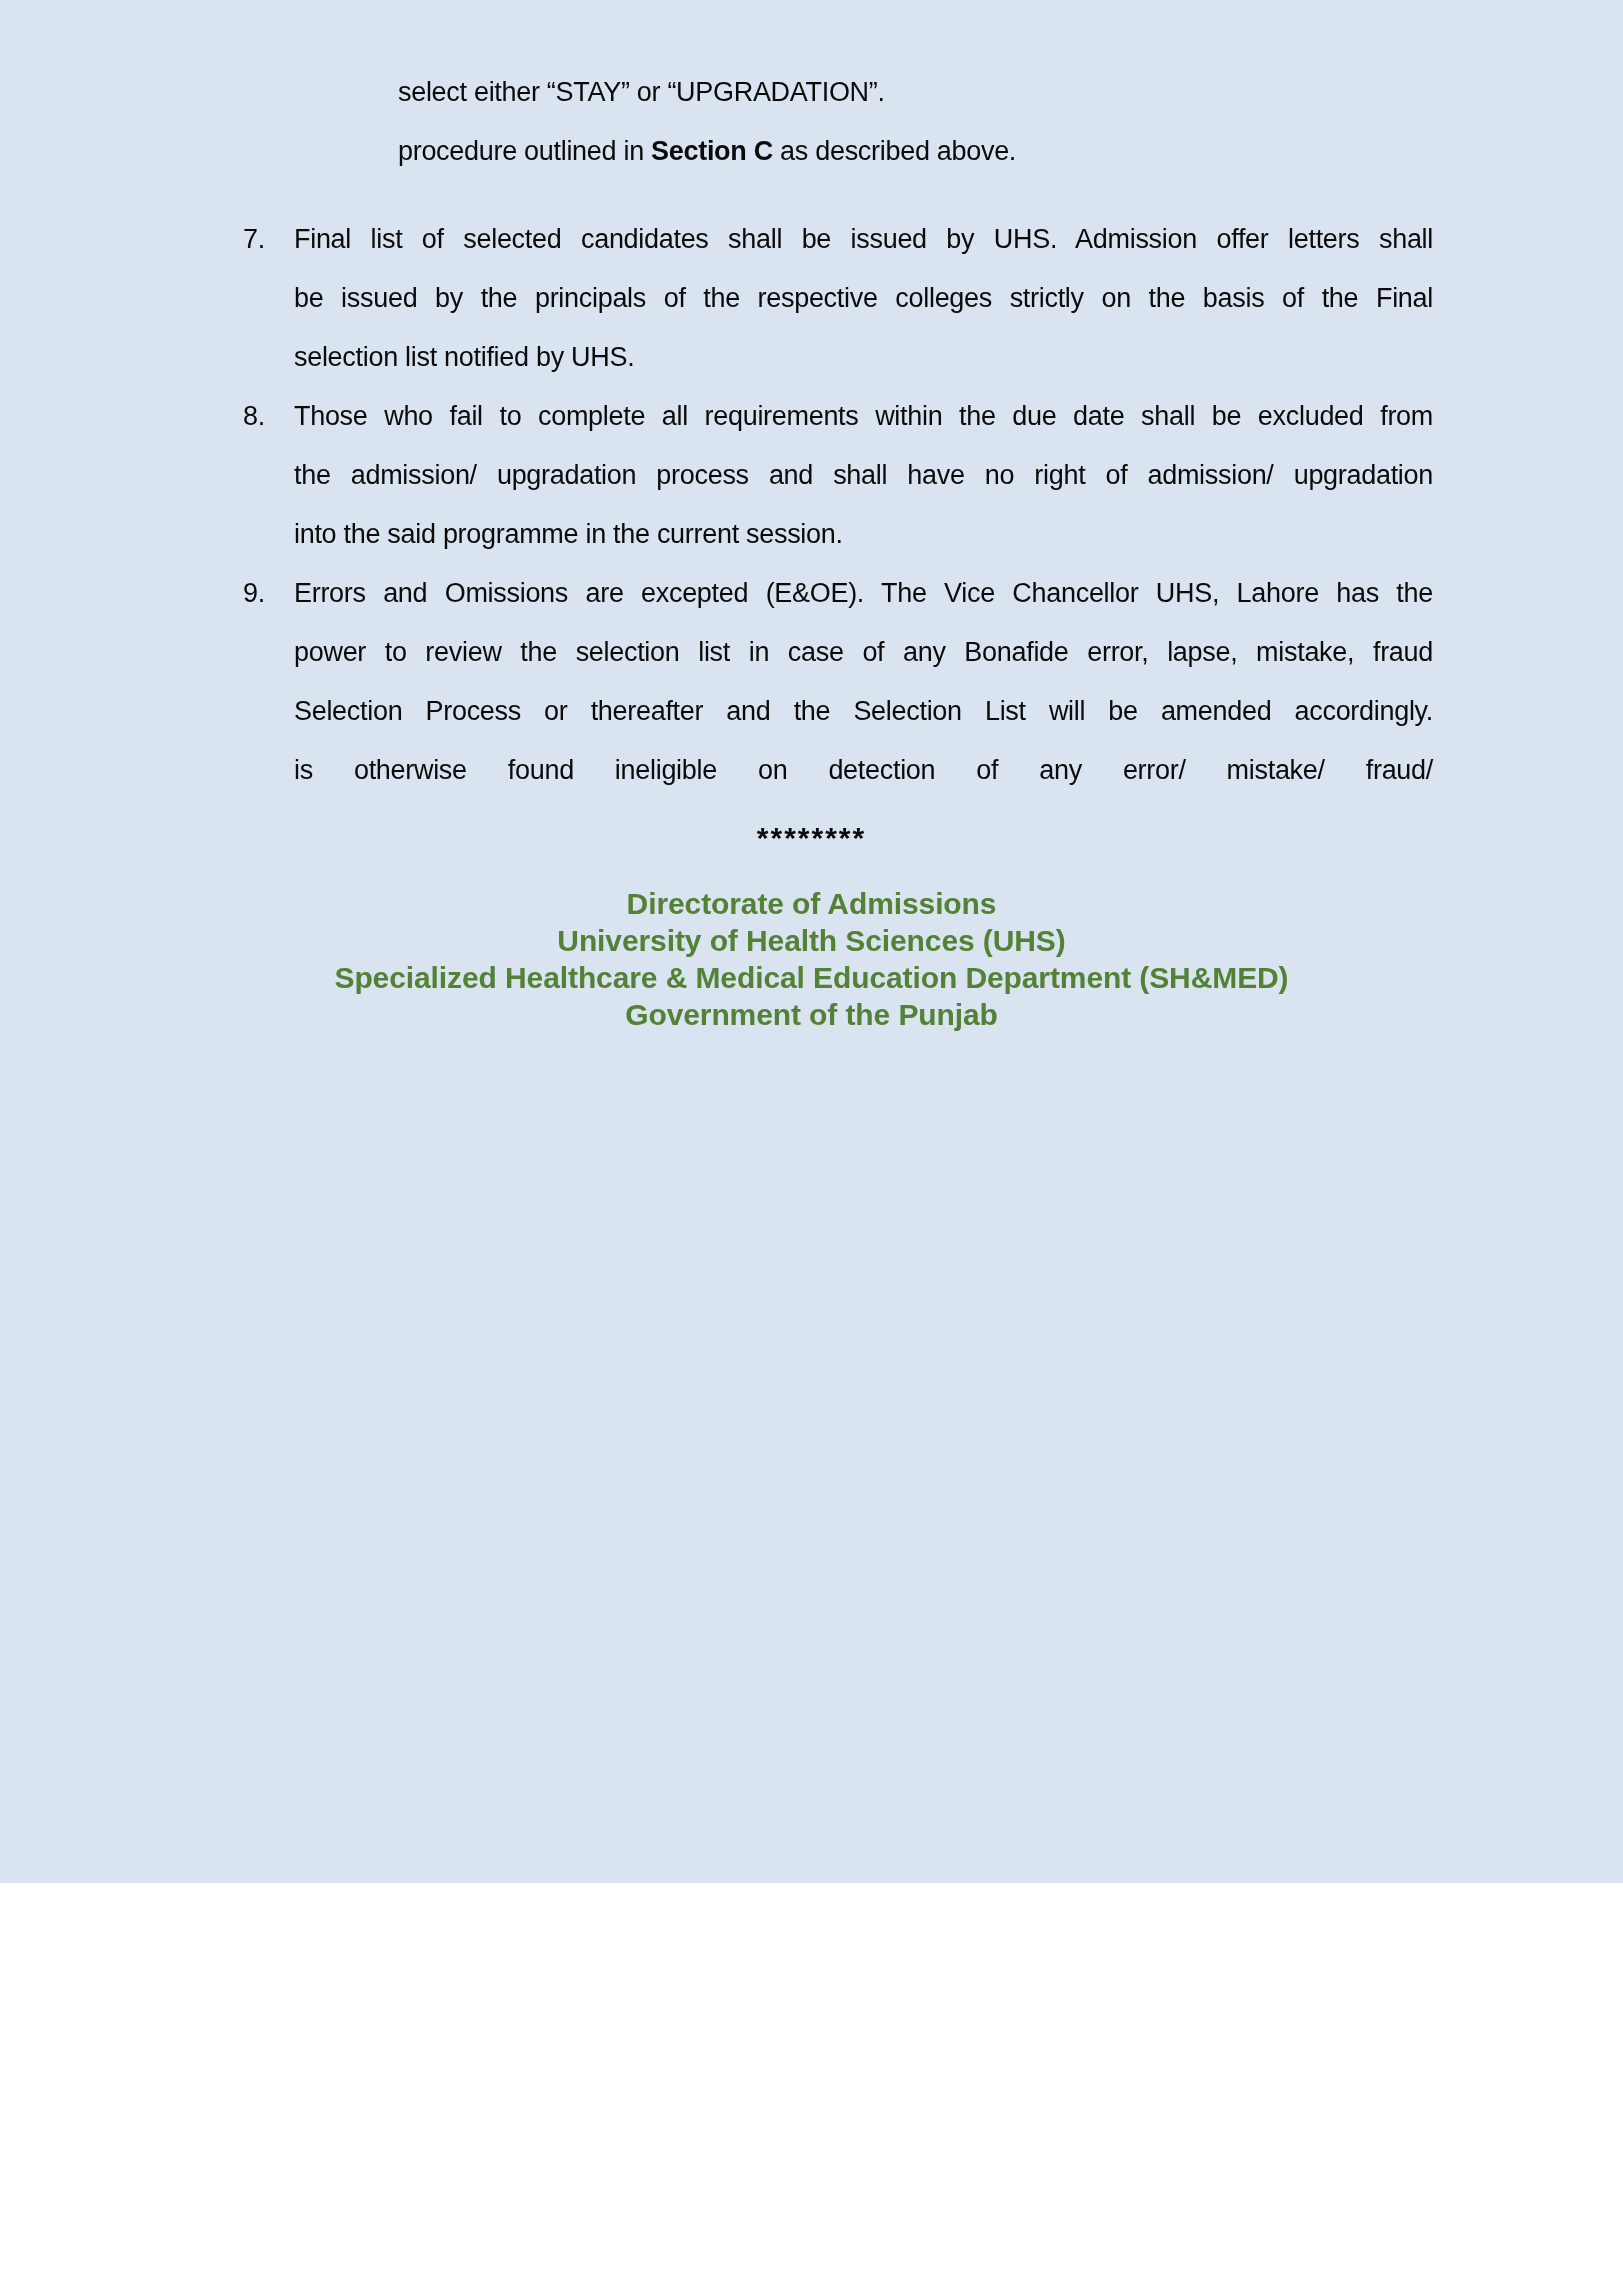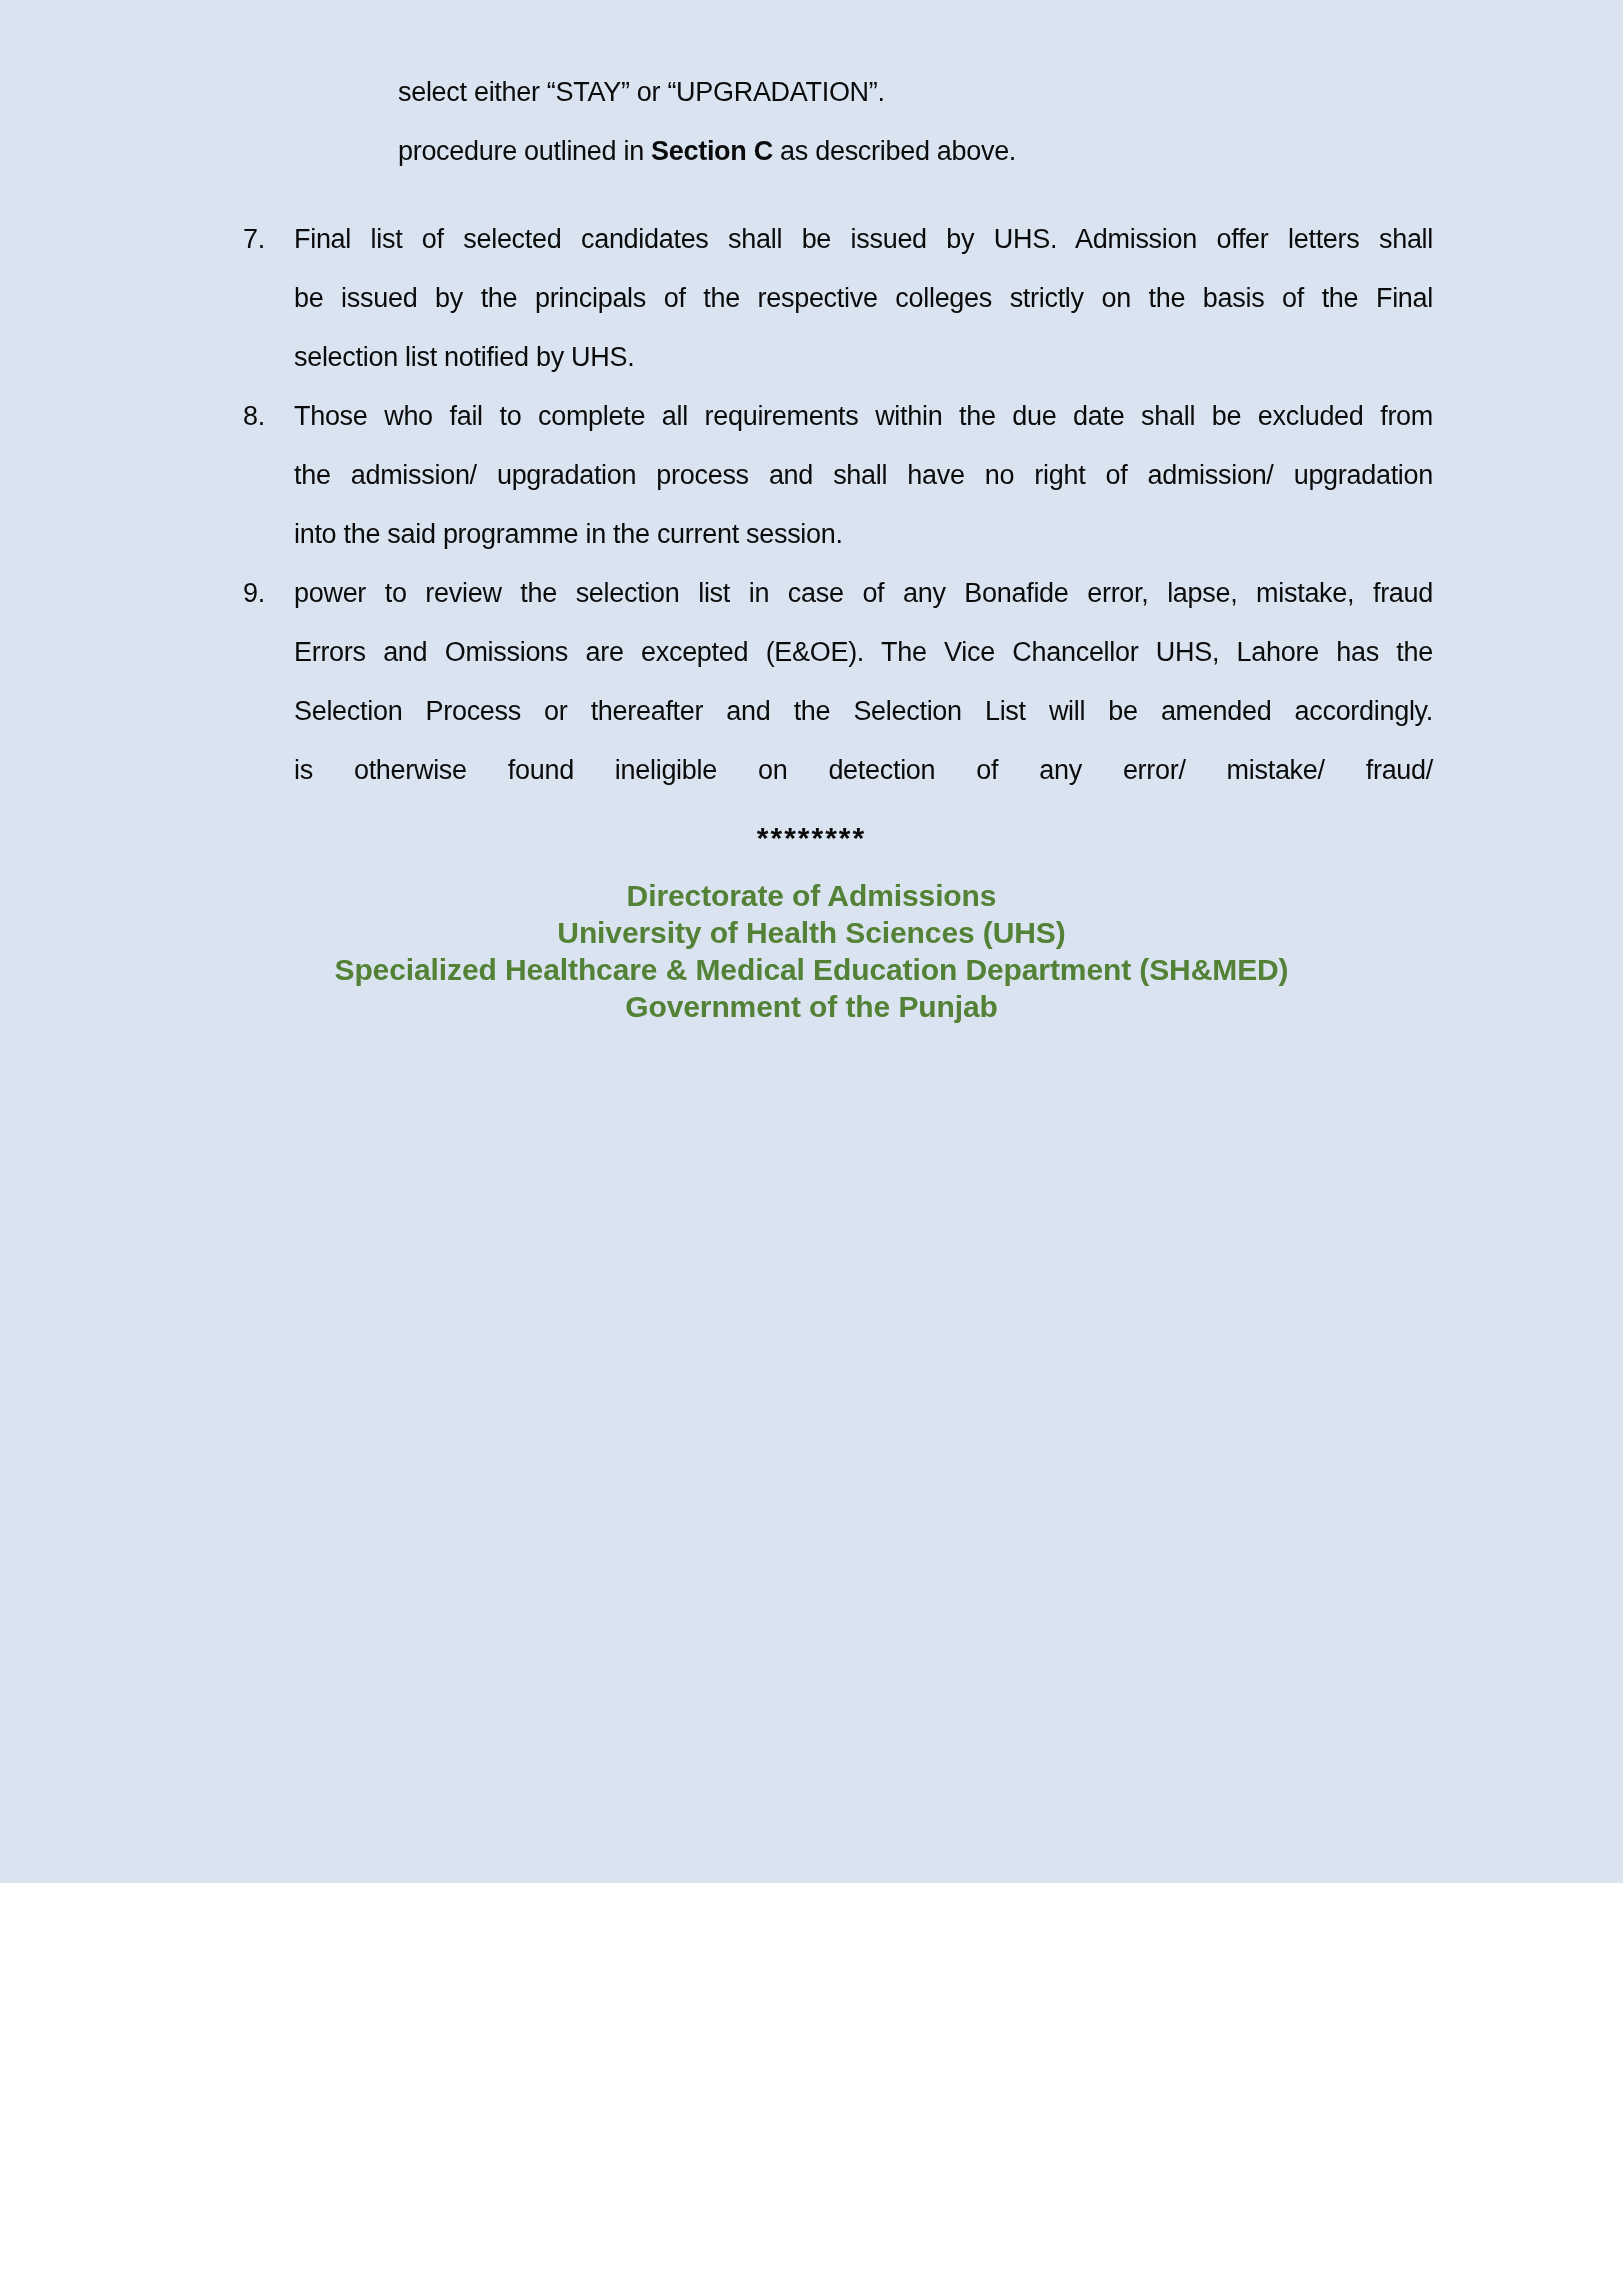--- a/index.html
+++ b/index.html
@@ -18,21 +18,21 @@
   .just{text-align:justify;text-align-last:justify;}
   .b{font-weight:bold;}
   .intro{padding-top:63px;margin-left:398px;width:1035px;}
   .bullet-line{padding-left:32px;}
   .bullet{margin-right:10.5px;}
   .list{margin-top:29px;}
   .item{display:flex;margin-left:243px;width:1190px;align-items:flex-start;}
   .num{flex:0 0 51px;width:51px;line-height:59px;}
   .item-body{flex:1 1 auto;min-width:0;}
   .stars{margin-top:18.3px;text-align:center;font-weight:bold;font-size:30px;line-height:39px;letter-spacing:2px;}
-  .signature{margin-top:20px;text-align:center;font-weight:bold;font-size:30px;letter-spacing:-0.1px;}
+  .signature{margin-top:28px;text-align:center;font-weight:bold;font-size:30px;letter-spacing:-0.1px;}
   .sig-line{line-height:37px;}
   .footer{position:absolute;top:2119px;right:197px;font-size:32px;line-height:31px;letter-spacing:0;}
 </style>
 </head>
 <body>
 
 <div class="page" style="background: rgb(218, 228, 241); color: rgb(11, 11, 11);">
 
   <div class="intro">
     <div class="line">
@@ -59,22 +59,22 @@
       <div class="item-body">
         <div class="line just">Those who fail to complete all requirements within the due date shall be excluded from</div>
         <div class="line just">the admission/ upgradation process and shall have no right of admission/ upgradation</div>
         <div class="line">into the said programme in the current session.</div>
       </div>
     </div>
 
     <div class="item">
       <div class="num">9.</div>
       <div class="item-body">
+        <div class="line just">Errors and Omissions are excepted (E&amp;OE). The Vice Chancellor UHS, Lahore has the</div>
         <div class="line just">power to review the selection list in case of any Bonafide error, lapse, mistake, fraud</div>
-        <div class="line just">Errors and Omissions are excepted (E&amp;OE). The Vice Chancellor UHS, Lahore has the</div>
         <div class="line just">Selection Process or thereafter and the Selection List will be amended accordingly.</div>
         <div class="line just">is otherwise found ineligible on detection of any error/ mistake/ fraud/</div>
       </div>
     </div>
 
   </div>
 
   <div class="stars">********</div>
 
   <div class="signature" id="signature-block" style="color: rgb(83, 129, 53);">

